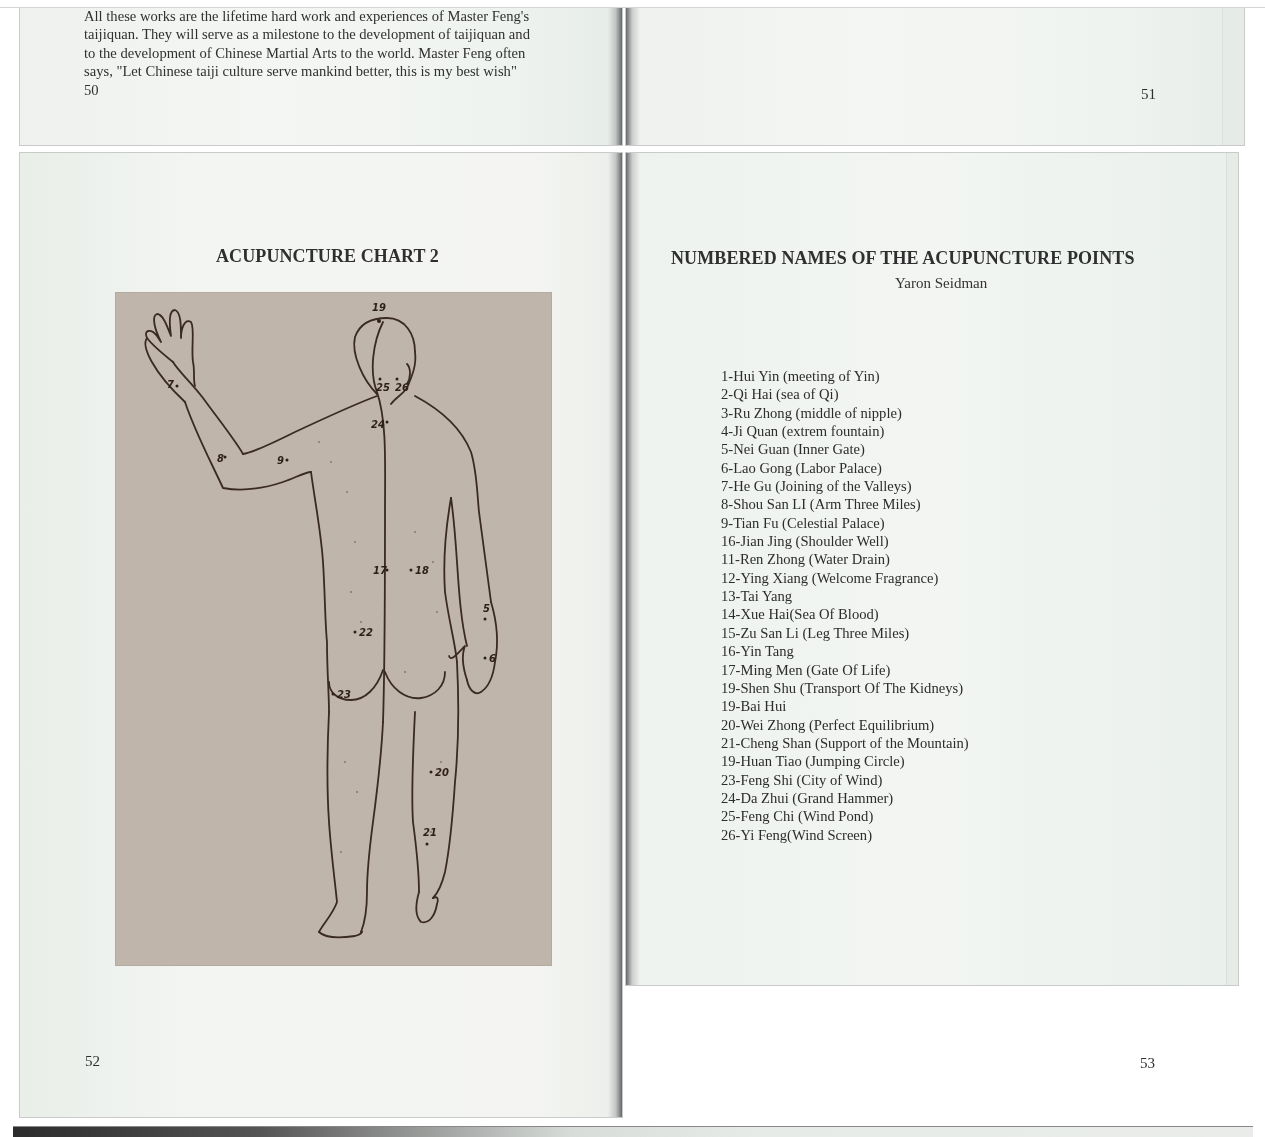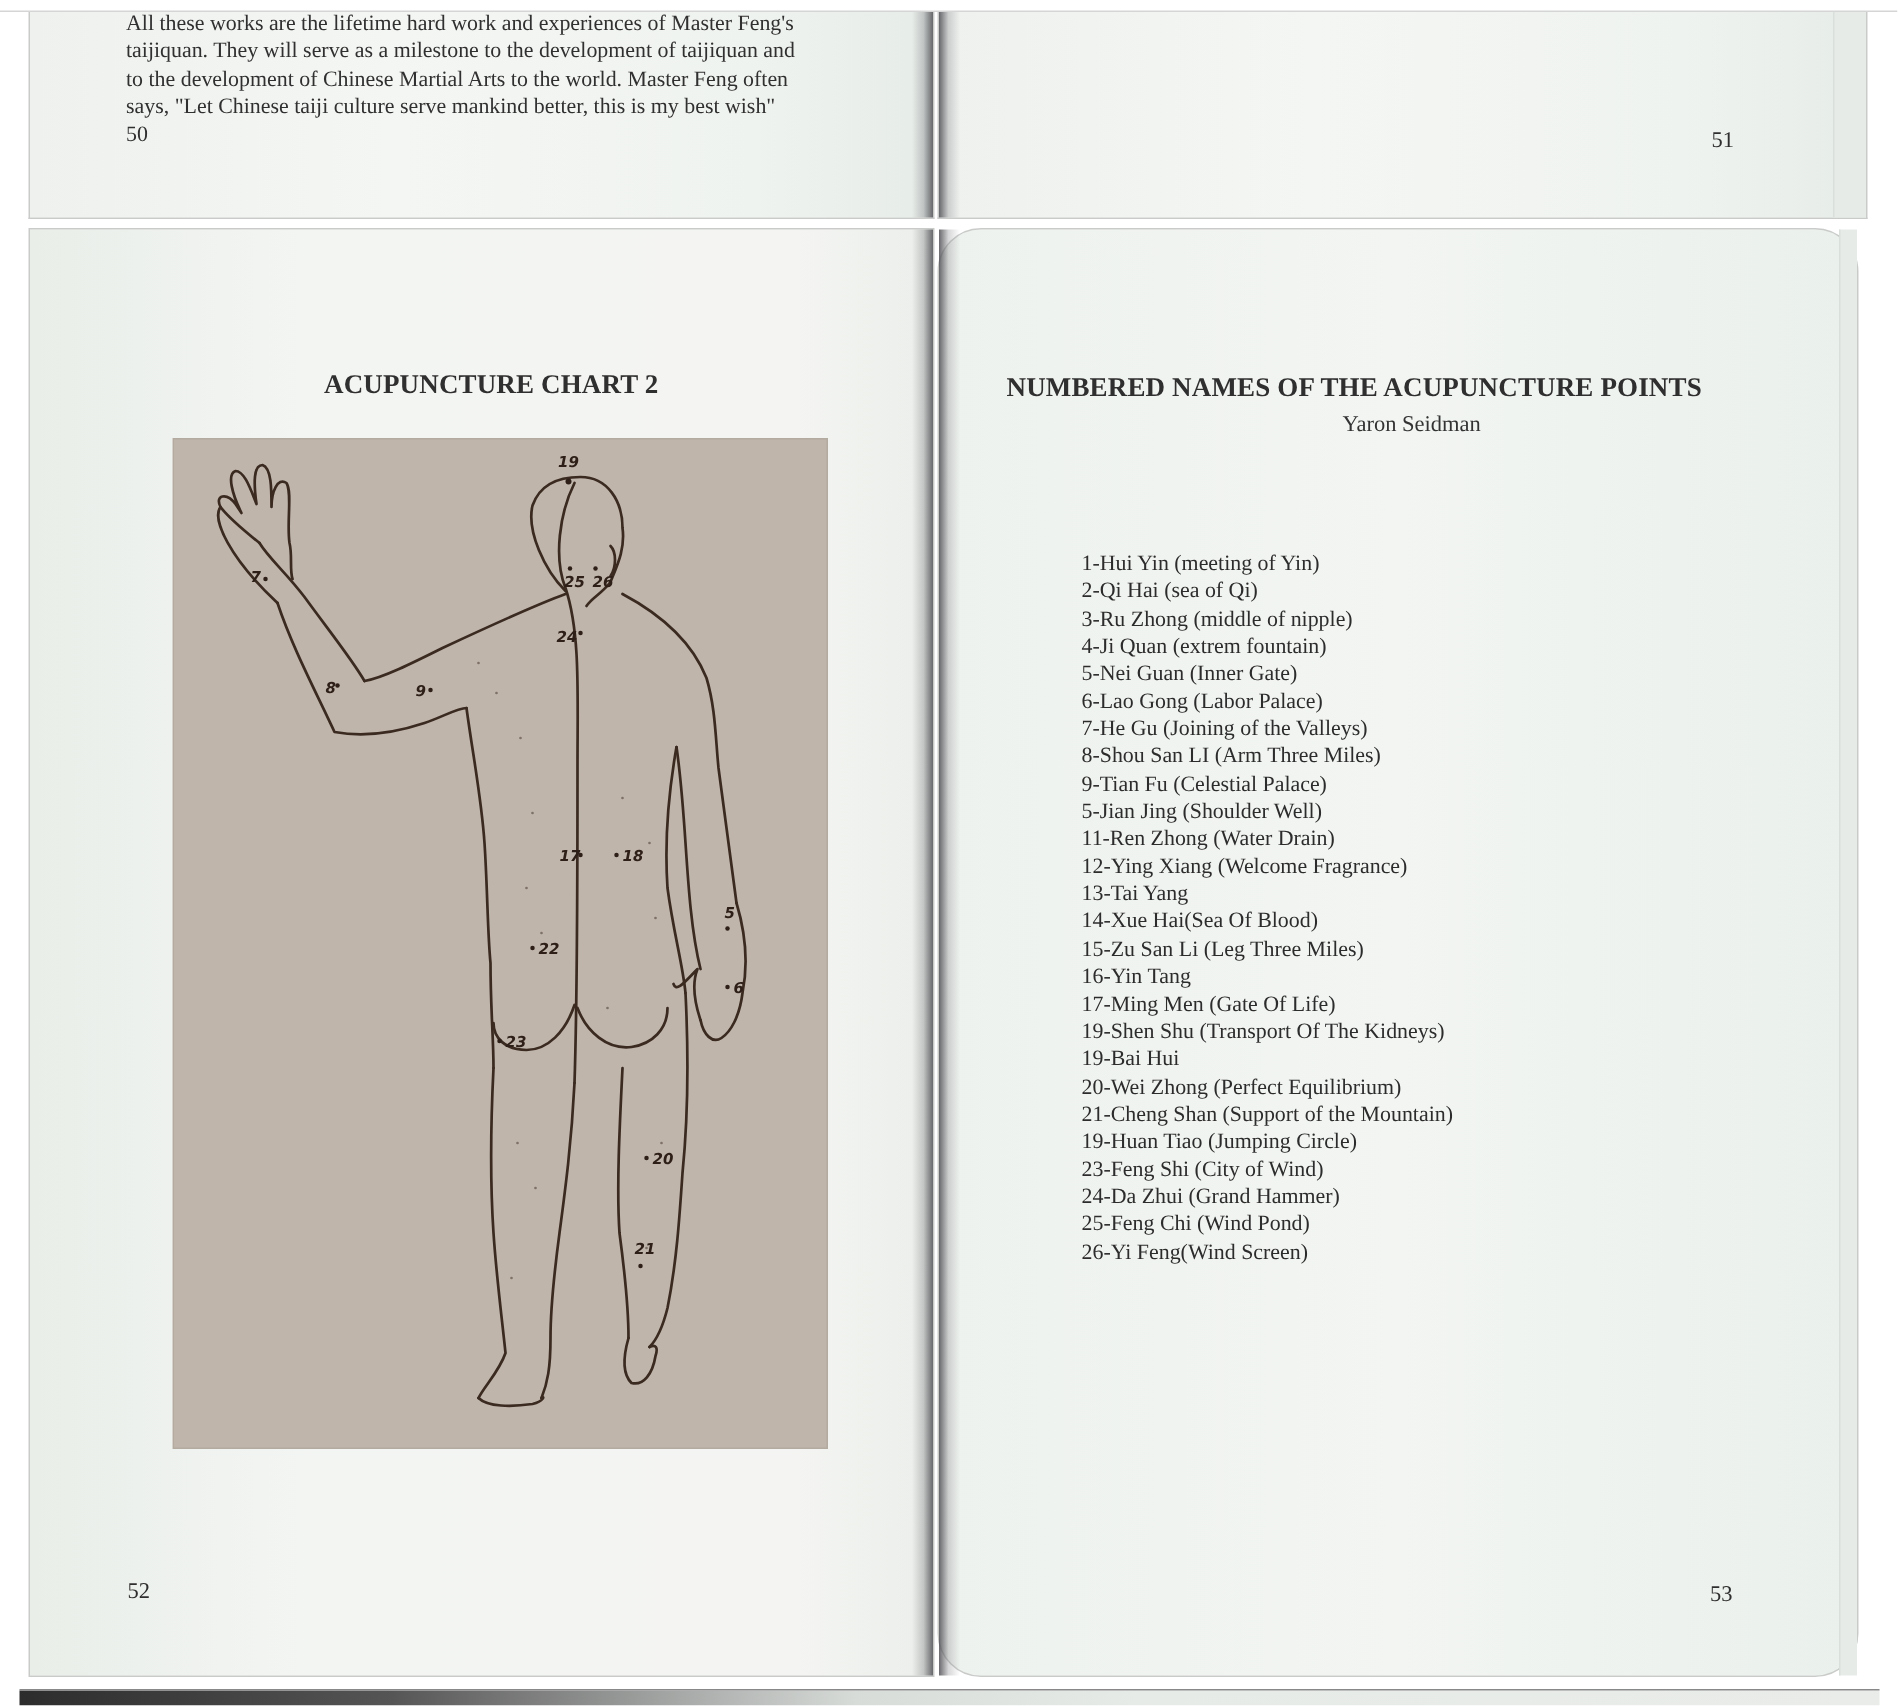--- a/index.html
+++ b/index.html
@@ -11,21 +11,21 @@
     background: linear-gradient(90deg, #eef1ee 0%, #f4f6f3 40%, #eff3ef 80%, #e6ece8 100%);
     border: 1px solid #c9cbc9;
   }
   .page.left-bottom { background: linear-gradient(90deg, #e9eee9 0%, #f3f5f2 30%, #f4f5f2 85%, #ebeeea 100%); }
   .page.right-bottom { background: linear-gradient(90deg, #eef2ee 0%, #f2f5f2 50%, #eaf0ec 100%); }
 
   
   #page-50 { left: 19px; top: 8px; width: 604px; height: 138px; border-top: none; }
   #page-51 { left: 625px; top: 8px; width: 620px; height: 138px; border-top: none; }
   #page-52 { left: 19px; top: 152px; width: 604px; height: 966px; }
-  #page-53 { left: 625px; top: 152px; width: 614px; height: 966px; border-radius: 29px; }
+  #page-53 { left: 625px; top: 152px; width: 614px; height: 834px; }
 
   .gutter-shadow-l {
     position: absolute; right: 0; top: 0; bottom: 0; width: 14px;
     background: linear-gradient(90deg, rgba(0,0,0,0) 0%, rgba(120,120,125,0.35) 55%, rgba(70,70,75,0.8) 100%);
   }
   .gutter-shadow-r {
     position: absolute; left: 0; top: 0; bottom: 0; width: 14px;
     background: linear-gradient(90deg, rgba(80,80,85,0.85) 0%, rgba(140,140,145,0.35) 45%, rgba(0,0,0,0) 100%);
   }
   .edge-r {
@@ -191,21 +191,21 @@
   <ul class="points-list">
     <li>1-Hui Yin (meeting of Yin)</li>
     <li>2-Qi Hai (sea of Qi)</li>
     <li>3-Ru Zhong (middle of nipple)</li>
     <li>4-Ji Quan (extrem fountain)</li>
     <li>5-Nei Guan (Inner Gate)</li>
     <li>6-Lao Gong (Labor Palace)</li>
     <li>7-He Gu (Joining of the Valleys)</li>
     <li>8-Shou San LI (Arm Three Miles)</li>
     <li>9-Tian Fu (Celestial Palace)</li>
-    <li>5-Jian Jing (Shoulder Well)</li>
+    <li>16-Jian Jing (Shoulder Well)</li>
     <li>11-Ren Zhong (Water Drain)</li>
     <li>12-Ying Xiang (Welcome Fragrance)</li>
     <li>13-Tai Yang</li>
     <li>14-Xue Hai(Sea Of Blood)</li>
     <li>15-Zu San Li (Leg Three Miles)</li>
     <li>16-Yin Tang</li>
     <li>17-Ming Men (Gate Of Life)</li>
     <li>19-Shen Shu (Transport Of The Kidneys)</li>
     <li>19-Bai Hui</li>
     <li>20-Wei Zhong (Perfect Equilibrium)</li>

